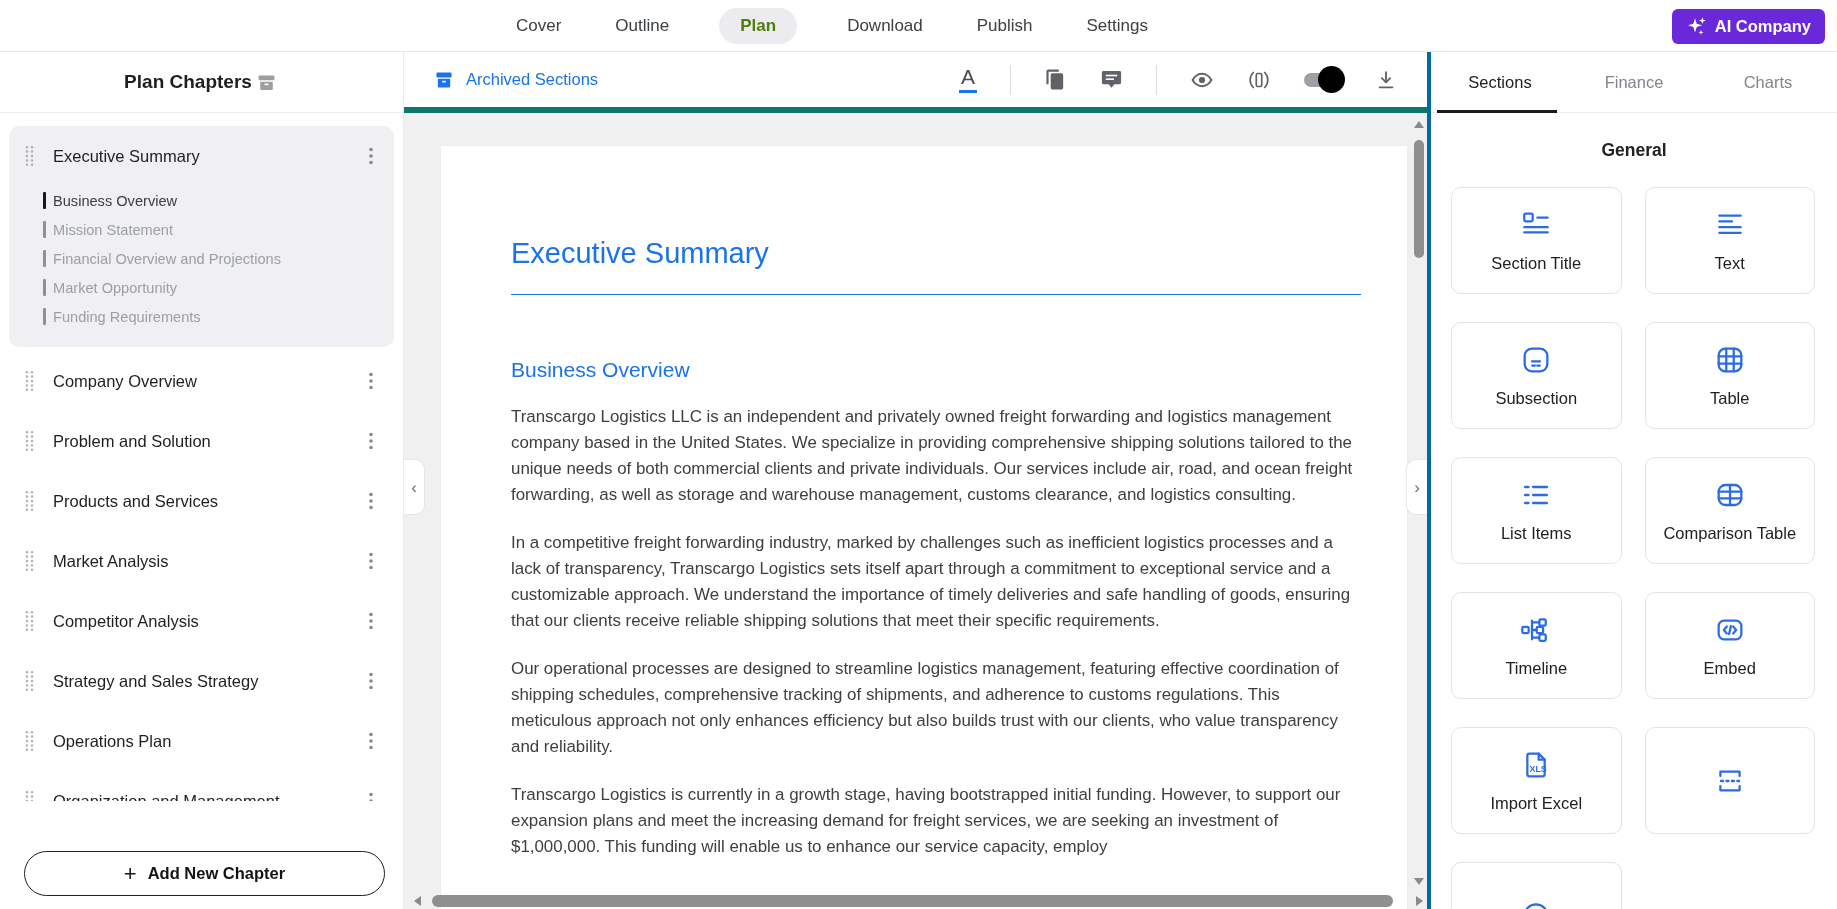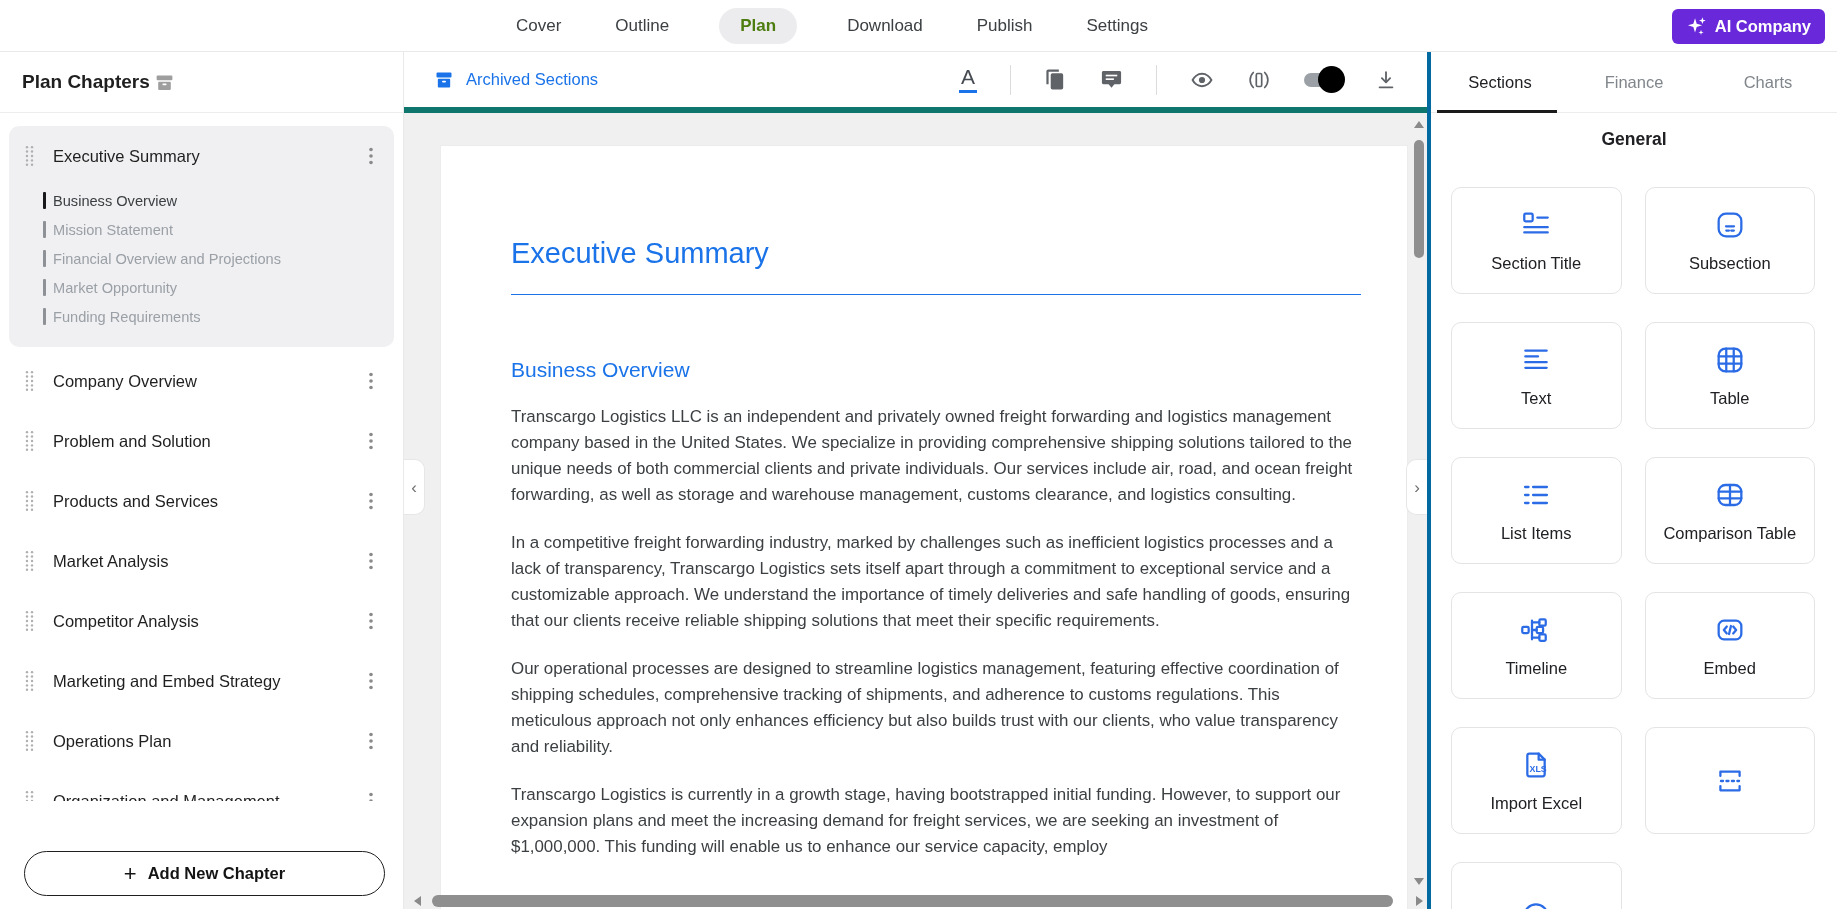--- a/index.html
+++ b/index.html
@@ -14,21 +14,21 @@
   .nav-item { border:none; background:none; font-size:17px; color:#3c4043; padding:8px 4px; white-space:nowrap; }
   .nav-item.active { background:#ececee; border-radius:20px; padding:8px 21px; font-weight:bold; color:#4d7c0f; }
   .ai-assist { position:absolute; right:12px; top:9px; height:35px; display:flex; align-items:center; gap:8px;
     background:#6928d9; color:#fff; border:none; border-radius:6px; padding:0 14px;
     font-size:16.5px; font-weight:bold; }
 
   
   .sidebar { position:absolute; left:0; top:52px; width:404px; bottom:0; background:#fff;
     border-right:1px solid #e9e9e9; }
   .sidebar-header { height:61px; border-bottom:1px solid #ececec; display:flex; align-items:center;
-    justify-content:flex-start; padding:0 20px 0 22px; }
+    justify-content:center; padding:0 20px 0 22px; }
   .sidebar-title { font-size:19px; font-weight:bold; color:#1f1f1f; }
   .chapter-list { position:absolute; top:62px; left:0; right:0; bottom:108px; padding:12px 9px 0 9px; overflow:hidden; }
   .active-chapter { background:#f0f0f2; border-radius:10px; padding-bottom:16px; margin-bottom:4px; }
   .chapter-row { display:flex; align-items:center; height:60px; padding:0 10px 0 15px; }
   .chapter-row .drag { flex:0 0 auto; display:flex; }
   .chapter-label { flex:1; margin-left:18px; font-size:16.5px; color:#1f1f1f; font-weight:500; }
   .chapter-row.plain .chapter-label { font-weight:400; }
   .kebab-btn { border:none; background:none; display:flex; padding:4px; }
   .section-item { display:flex; align-items:center; height:29px; margin-left:34px; }
   .section-bar { width:3px; height:17px; background:#8e9297; margin-right:7px; border-radius:1px; }
@@ -80,21 +80,21 @@
   .collapse-right { right:0; border-right:none; border-radius:10px 0 0 10px; }
   .chev { font-size:17px; color:#6f6f6f; line-height:1; }
 
   
   .right-panel { position:absolute; right:0; top:52px; width:410px; bottom:0; background:#fff;
     border-left:4px solid #0369a1; }
   .panel-tabs { height:61px; border-bottom:1px solid #ececec; display:flex; padding:0 2px; }
   .tab { flex:1; position:relative; border:none; background:none; font-size:16.5px; color:#80868b; }
   .tab.active { color:#202124; font-weight:500; }
   .tab.active::after { content:""; position:absolute; left:4px; right:10px; bottom:-1px; height:3px; background:#1b1b1b; }
-  .group-heading { text-align:center; font-size:17.5px; font-weight:bold; color:#202124; margin-top:16px; }
+  .group-heading { text-align:center; font-size:17.5px; font-weight:bold; color:#202124; margin-top:27px; }
   .cards { position:absolute; left:20px; right:22px; top:135px; bottom:0; display:grid;
     grid-template-columns:1fr 1fr; gap:28px 23px; grid-auto-rows:107px; overflow:hidden; }
   .card { background:#fff; border:1px solid #e4e4e7; border-radius:10px; display:flex; flex-direction:column;
     align-items:center; justify-content:center; gap:13px; padding:0; }
   .card svg { color:#2b6be6; }
   .card-label { font-size:16.5px; color:#202124; }
 </style>
 </head>
 <body>
 
@@ -305,21 +305,21 @@
             <circle cx="2.6" cy="5.3" r="1.15"></circle>
             <circle cx="7.4" cy="5.3" r="1.15"></circle>
             <circle cx="2.6" cy="9.5" r="1.15"></circle>
             <circle cx="7.4" cy="9.5" r="1.15"></circle>
             <circle cx="2.6" cy="13.7" r="1.15"></circle>
             <circle cx="7.4" cy="13.7" r="1.15"></circle>
             <circle cx="2.6" cy="17.900000000000002" r="1.15"></circle>
             <circle cx="7.4" cy="17.900000000000002" r="1.15"></circle>
           </svg>
         </span>
-        <span class="chapter-label">Marketing and Embed Strategy</span>
+        <span class="chapter-label">Strategy and Sales Strategy</span>
         <button class="kebab-btn">
           <svg width="18" height="20" viewBox="0 0 18 20" fill="#8a8a8a">
             <circle cx="9" cy="3.5" r="1.8"></circle>
             <circle cx="9" cy="10" r="1.8"></circle>
             <circle cx="9" cy="16.5" r="1.8"></circle>
           </svg>
         </button>
       </div>
       <div class="chapter-row plain">
         <span class="drag" style="display: flex;">
@@ -480,38 +480,38 @@
             <line x1="13" y1="6.4" x2="20.8" y2="6.4"></line>
             <line x1="3.2" y1="13.6" x2="20.8" y2="13.6"></line>
             <line x1="3.2" y1="17.6" x2="20.8" y2="17.6"></line>
           </svg>
         </span>
         <span class="card-label">Section Title</span>
       </button>
       <button class="card">
         <span class="drag" style="display: flex;">
           <svg width="32" height="32" viewBox="0 0 24 24" fill="none" stroke="currentColor" stroke-width="1.7" stroke-linecap="round" stroke-linejoin="round">
+            <line x1="4" y1="5" x2="20" y2="5"></line>
+            <line x1="4" y1="9.3" x2="13.5" y2="9.3"></line>
+            <line x1="4" y1="13.6" x2="20" y2="13.6"></line>
+            <line x1="4" y1="17.9" x2="20" y2="17.9"></line>
+          </svg>
+        </span>
+        <span class="card-label">Text</span>
+      </button>
+      <button class="card">
+        <span class="drag" style="display: flex;">
+          <svg width="32" height="32" viewBox="0 0 24 24" fill="none" stroke="currentColor" stroke-width="1.7" stroke-linecap="round" stroke-linejoin="round">
             <rect x="3.5" y="3.5" width="17" height="17" rx="5.5"></rect>
             <line x1="9" y1="13" x2="15" y2="13"></line>
             <line x1="9.2" y1="16.2" x2="11.2" y2="16.2"></line>
             <line x1="12.9" y1="16.2" x2="14.9" y2="16.2"></line>
           </svg>
         </span>
         <span class="card-label">Subsection</span>
-      </button>
-      <button class="card">
-        <span class="drag" style="display: flex;">
-          <svg width="32" height="32" viewBox="0 0 24 24" fill="none" stroke="currentColor" stroke-width="1.7" stroke-linecap="round" stroke-linejoin="round">
-            <line x1="4" y1="5" x2="20" y2="5"></line>
-            <line x1="4" y1="9.3" x2="13.5" y2="9.3"></line>
-            <line x1="4" y1="13.6" x2="20" y2="13.6"></line>
-            <line x1="4" y1="17.9" x2="20" y2="17.9"></line>
-          </svg>
-        </span>
-        <span class="card-label">Text</span>
       </button>
       <button class="card">
         <span class="drag" style="display: flex;">
           <svg width="32" height="32" viewBox="0 0 24 24" fill="none" stroke="currentColor" stroke-width="1.7" stroke-linecap="round" stroke-linejoin="round">
             <rect x="3.5" y="3.5" width="17" height="17" rx="5"></rect>
             <line x1="3.5" y1="9.2" x2="20.5" y2="9.2"></line>
             <line x1="3.5" y1="14.8" x2="20.5" y2="14.8"></line>
             <line x1="9.2" y1="3.5" x2="9.2" y2="20.5"></line>
             <line x1="14.8" y1="3.5" x2="14.8" y2="20.5"></line>
           </svg>

